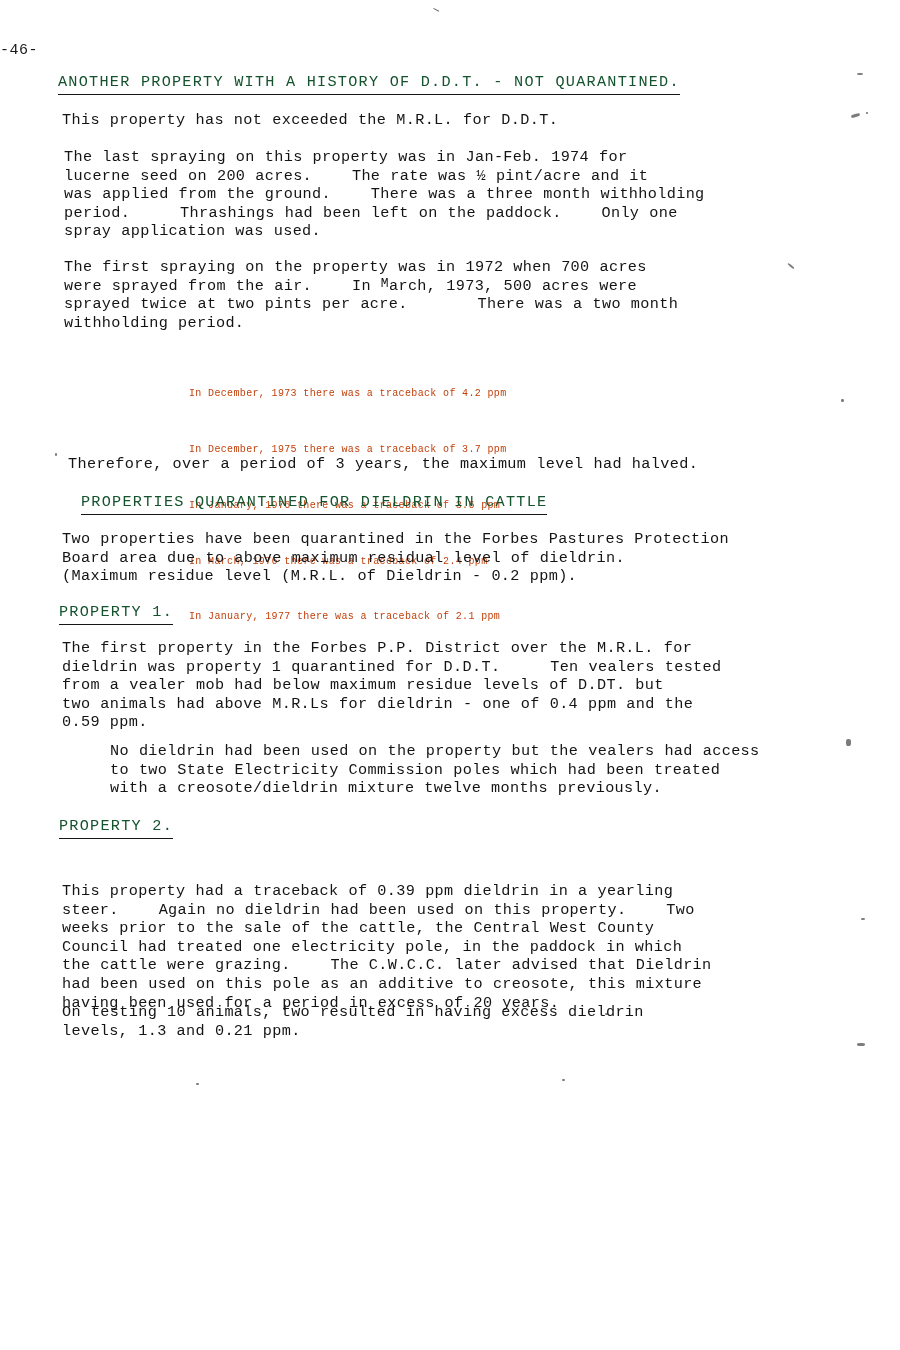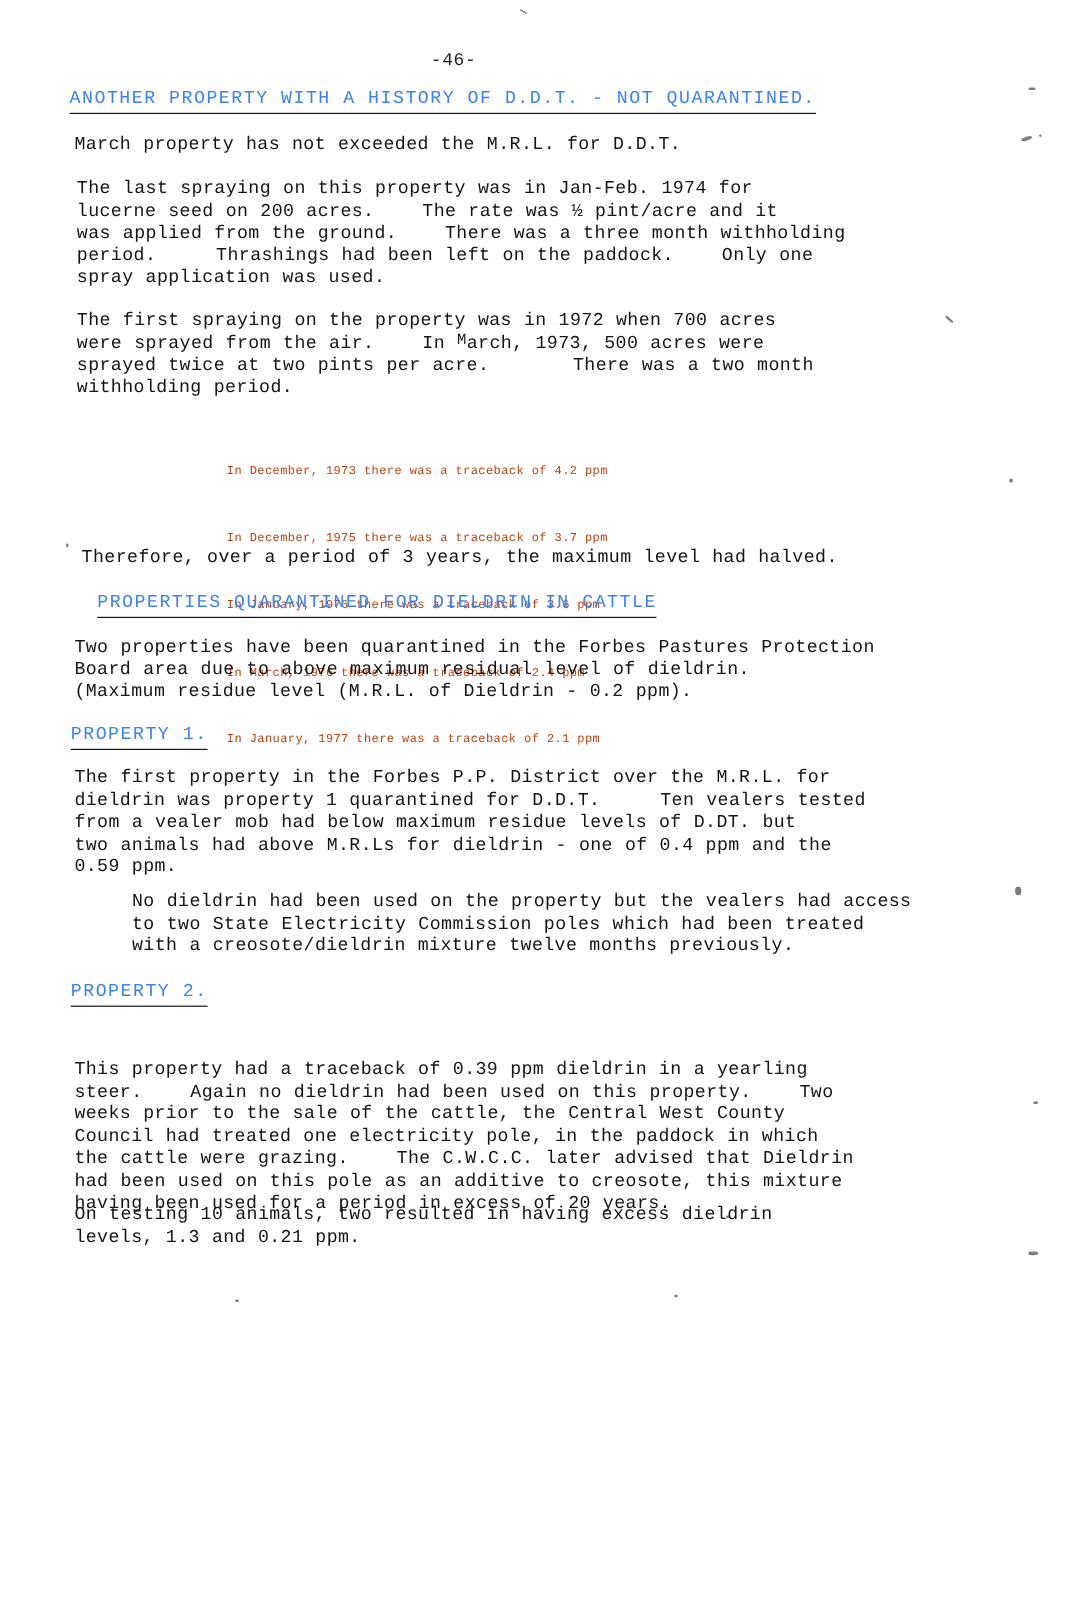--- a/index.html
+++ b/index.html
@@ -23,21 +23,21 @@
     height: 1350px;
     background: #ffffff;
   }
 
   
   .page-number {
     position: absolute;
     top: 42px;
     left: 0;
     width: 756px;
-    text-align: center;
+    text-align: left;
     font-size: 15px;
     letter-spacing: 0.5px;
     color: #1a1a1a;
   }
 
   
   .block {
     position: absolute;
     font-size: 15.2px;
     line-height: 18.6px;
@@ -46,21 +46,21 @@
     white-space: pre-wrap;
     word-spacing: 0.5px;
   }
 
   
   .heading {
     position: absolute;
     font-size: 15.2px;
     line-height: 18.6px;
     letter-spacing: 1.25px;
-    color: #3b82f6;
+    color: #14532d;
     white-space: pre;
     padding-bottom: 2px;
     border-bottom: 1.6px solid #161616;
     display: inline-block;
   }
 
   
   .list {
     position: absolute;
     font-size: 10px;
@@ -110,21 +110,21 @@
   <div class="speck" style="left:55px; top:453px; width:2px; height:3px;"></div>
   <div class="speck" style="left:196px; top:1083px; width:3px; height:2px;"></div>
   <div class="speck" style="left:562px; top:1079px; width:3px; height:2px;"></div>
   <div class="speck" style="left:449px; top:1013px; width:3px; height:2px;"></div>
   <div class="speck" style="left:605px; top:1013px; width:3px; height:2px;"></div>
 
   <div class="page-number">-46-</div>
 
   <div class="heading" style="left:58px; top:73px;">ANOTHER PROPERTY WITH A HISTORY OF D.D.T. - NOT QUARANTINED.</div>
 
-  <div class="block" style="left:62px; top:111px;">March property has not exceeded the M.R.L. for D.D.T.</div>
+  <div class="block" style="left:62px; top:111px;">This property has not exceeded the M.R.L. for D.D.T.</div>
 
   <div class="block" style="left:64px; top:148px;">The last spraying on this property was in Jan-Feb. 1974 for
 lucerne seed on 200 acres.    The rate was ½ pint/acre and it
 was applied from the ground.    There was a three month withholding
 period.     Thrashings had been left on the paddock.    Only one
 spray application was used.</div>
 
   <div class="block" style="left:64px; top:258px;">The first spraying on the property was in 1972 when 700 acres</div>
 
   <div class="block" style="left:64px; top:276.6px;"><span>were sprayed from the air.    In </span><span class="raised">M</span><span>arch, 1973, 500 acres were</span></div>

